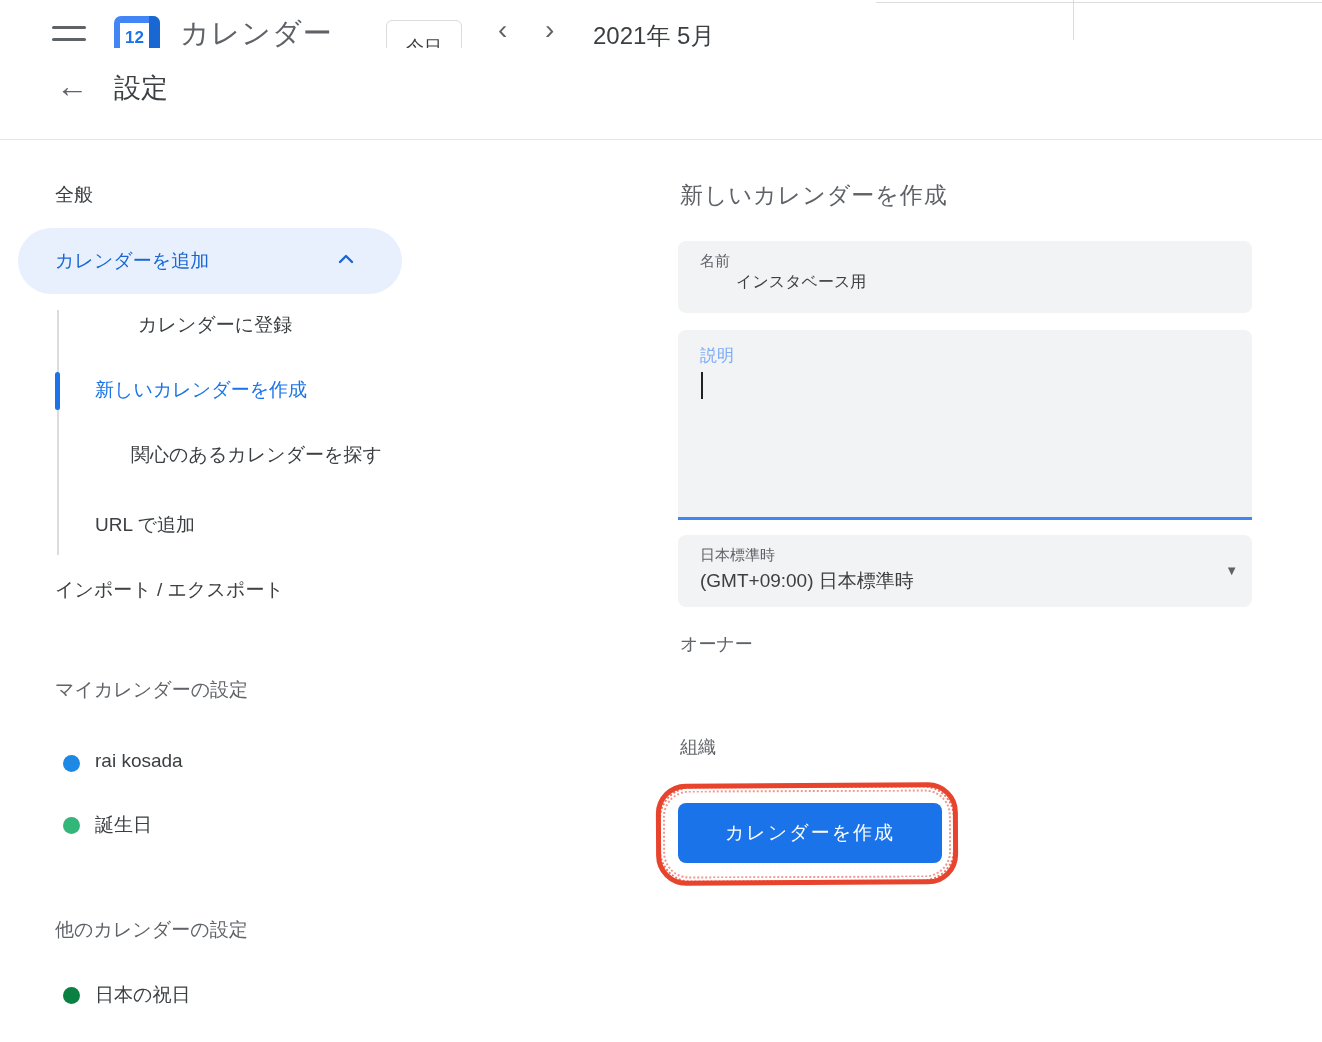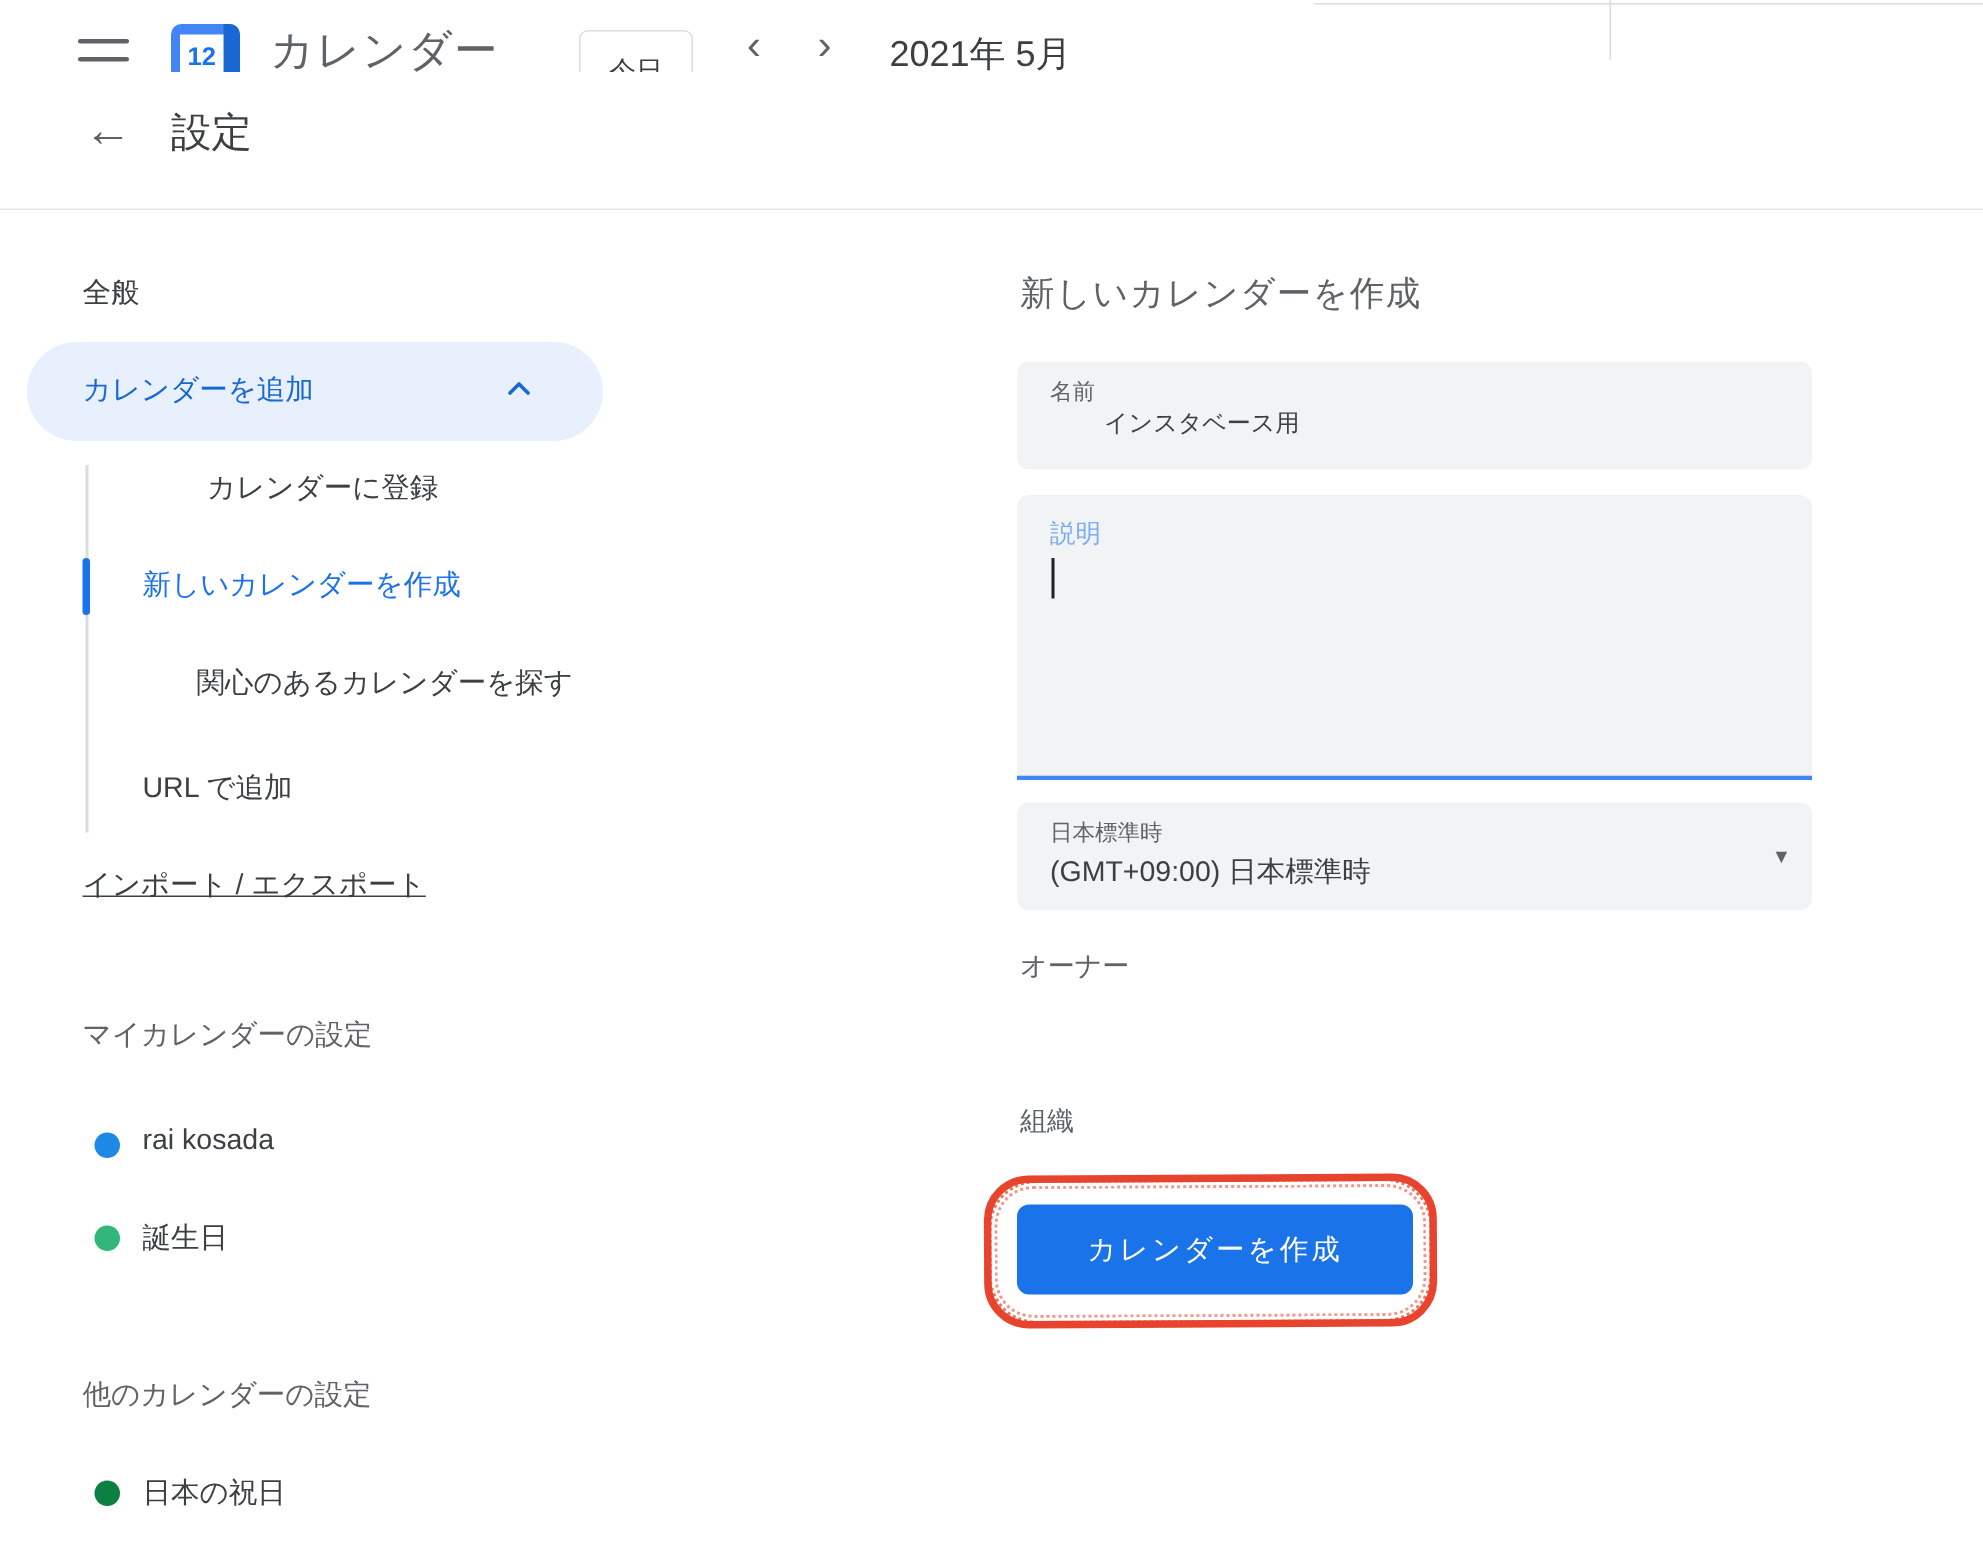--- a/index.html
+++ b/index.html
@@ -41,21 +41,21 @@
   .sub-rail{position:absolute;left:57px;top:310px;width:2px;height:245px;background:#dadce0;}
   .active-bar{position:absolute;left:55px;top:372px;width:5px;height:38px;background:#1a73e8;border-radius:3px;}
   .sub-item{position:absolute;left:95px;font-size:19px;color:#3c4043;cursor:pointer;white-space:nowrap;}
   .sub-item.active{color:#1a73e8;}
   .cal-row{position:absolute;left:55px;height:26px;cursor:pointer;}
   .cal-dot{position:absolute;left:8px;top:5px;width:17px;height:17px;border-radius:50%;}
   .cal-row .cal-label{position:absolute;left:40px;top:0;font-size:19px;color:#3c4043;white-space:nowrap;}
 
   
   .main-title{position:absolute;left:680px;top:180px;font-size:23px;color:#5f6368;letter-spacing:1px;}
-  .field{position:absolute;left:678px;width:530px;background:#f1f3f4;border-radius:8px;box-sizing:border-box;}
+  .field{position:absolute;left:678px;width:574px;background:#f1f3f4;border-radius:8px;box-sizing:border-box;}
   .field-label{position:absolute;left:22px;top:11px;font-size:15px;color:#5f6368;}
   .name-field{top:241px;height:72px;cursor:text;}
   .name-input{position:absolute;left:58px;top:32px;width:460px;border:none;background:transparent;font-size:16px;color:#3c4043;
               font-family:"Liberation Sans","DejaVu Sans",sans-serif;outline:none;padding:0;}
   .desc-field{top:330px;height:190px;border-bottom:3px solid #4285f4;border-bottom-left-radius:0;border-bottom-right-radius:0;cursor:text;}
   .desc-label{position:absolute;left:22px;top:14px;font-size:17px;color:#7baaf7;}
   .text-cursor{position:absolute;left:23px;top:42px;width:2px;height:27px;background:#202124;}
   .tz-field{top:535px;height:72px;cursor:pointer;}
   .tz-value{position:absolute;left:22px;top:33px;font-size:19px;color:#3c4043;}
   .tz-caret{position:absolute;right:14px;top:28px;font-size:13px;color:#5f6368;}
@@ -108,21 +108,21 @@
     </div>
   </div>
 
   <div class="sub-rail"></div>
   <div class="active-bar"></div>
   <div class="sub-item" style="top:312px;margin-left:43px;">カレンダーに登録</div>
   <div class="sub-item active" style="top:377px;">新しいカレンダーを作成</div>
   <div class="sub-item" style="top:442px;margin-left:36px;">関心のあるカレンダーを探す</div>
   <div class="sub-item" style="top:512px;">URL で追加</div>
 
-  <div class="side-item" style="top:577px;text-decoration:underline;">インポート / エクスポート</div>
+  <div class="side-item" style="top:577px;">インポート / エクスポート</div>
 
   <div class="side-heading" style="top:677px;">マイカレンダーの設定</div>
 
   <div class="cal-row" style="top:750px;">
     <span class="cal-dot" style="background: rgb(30, 136, 229);"></span>
     <span class="cal-label">rai kosada</span>
   </div>
   <div class="cal-row" style="top:812px;">
     <span class="cal-dot" style="background: rgb(51, 182, 121);"></span>
     <span class="cal-label">誕生日</span>

